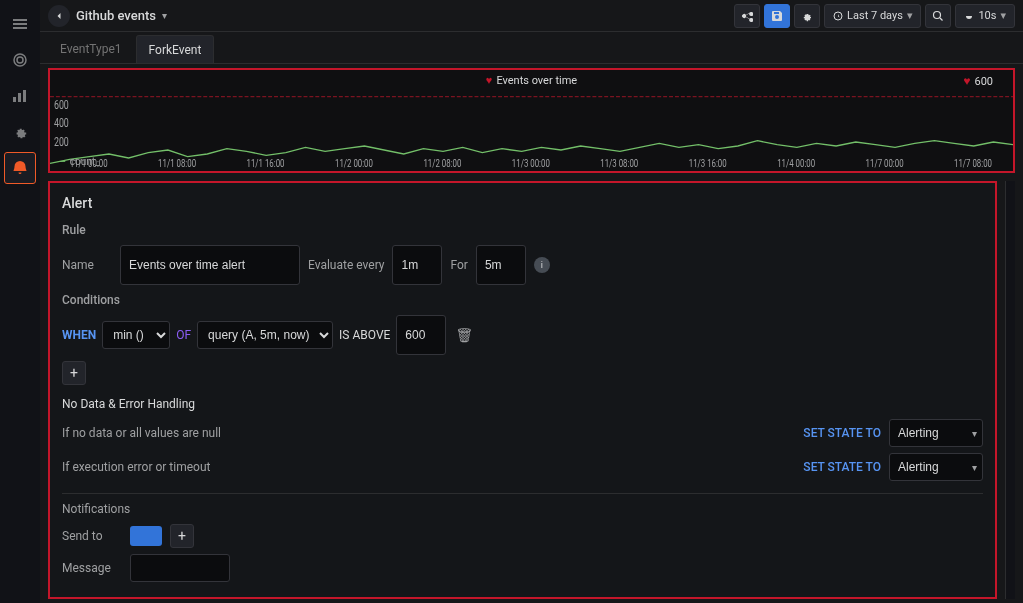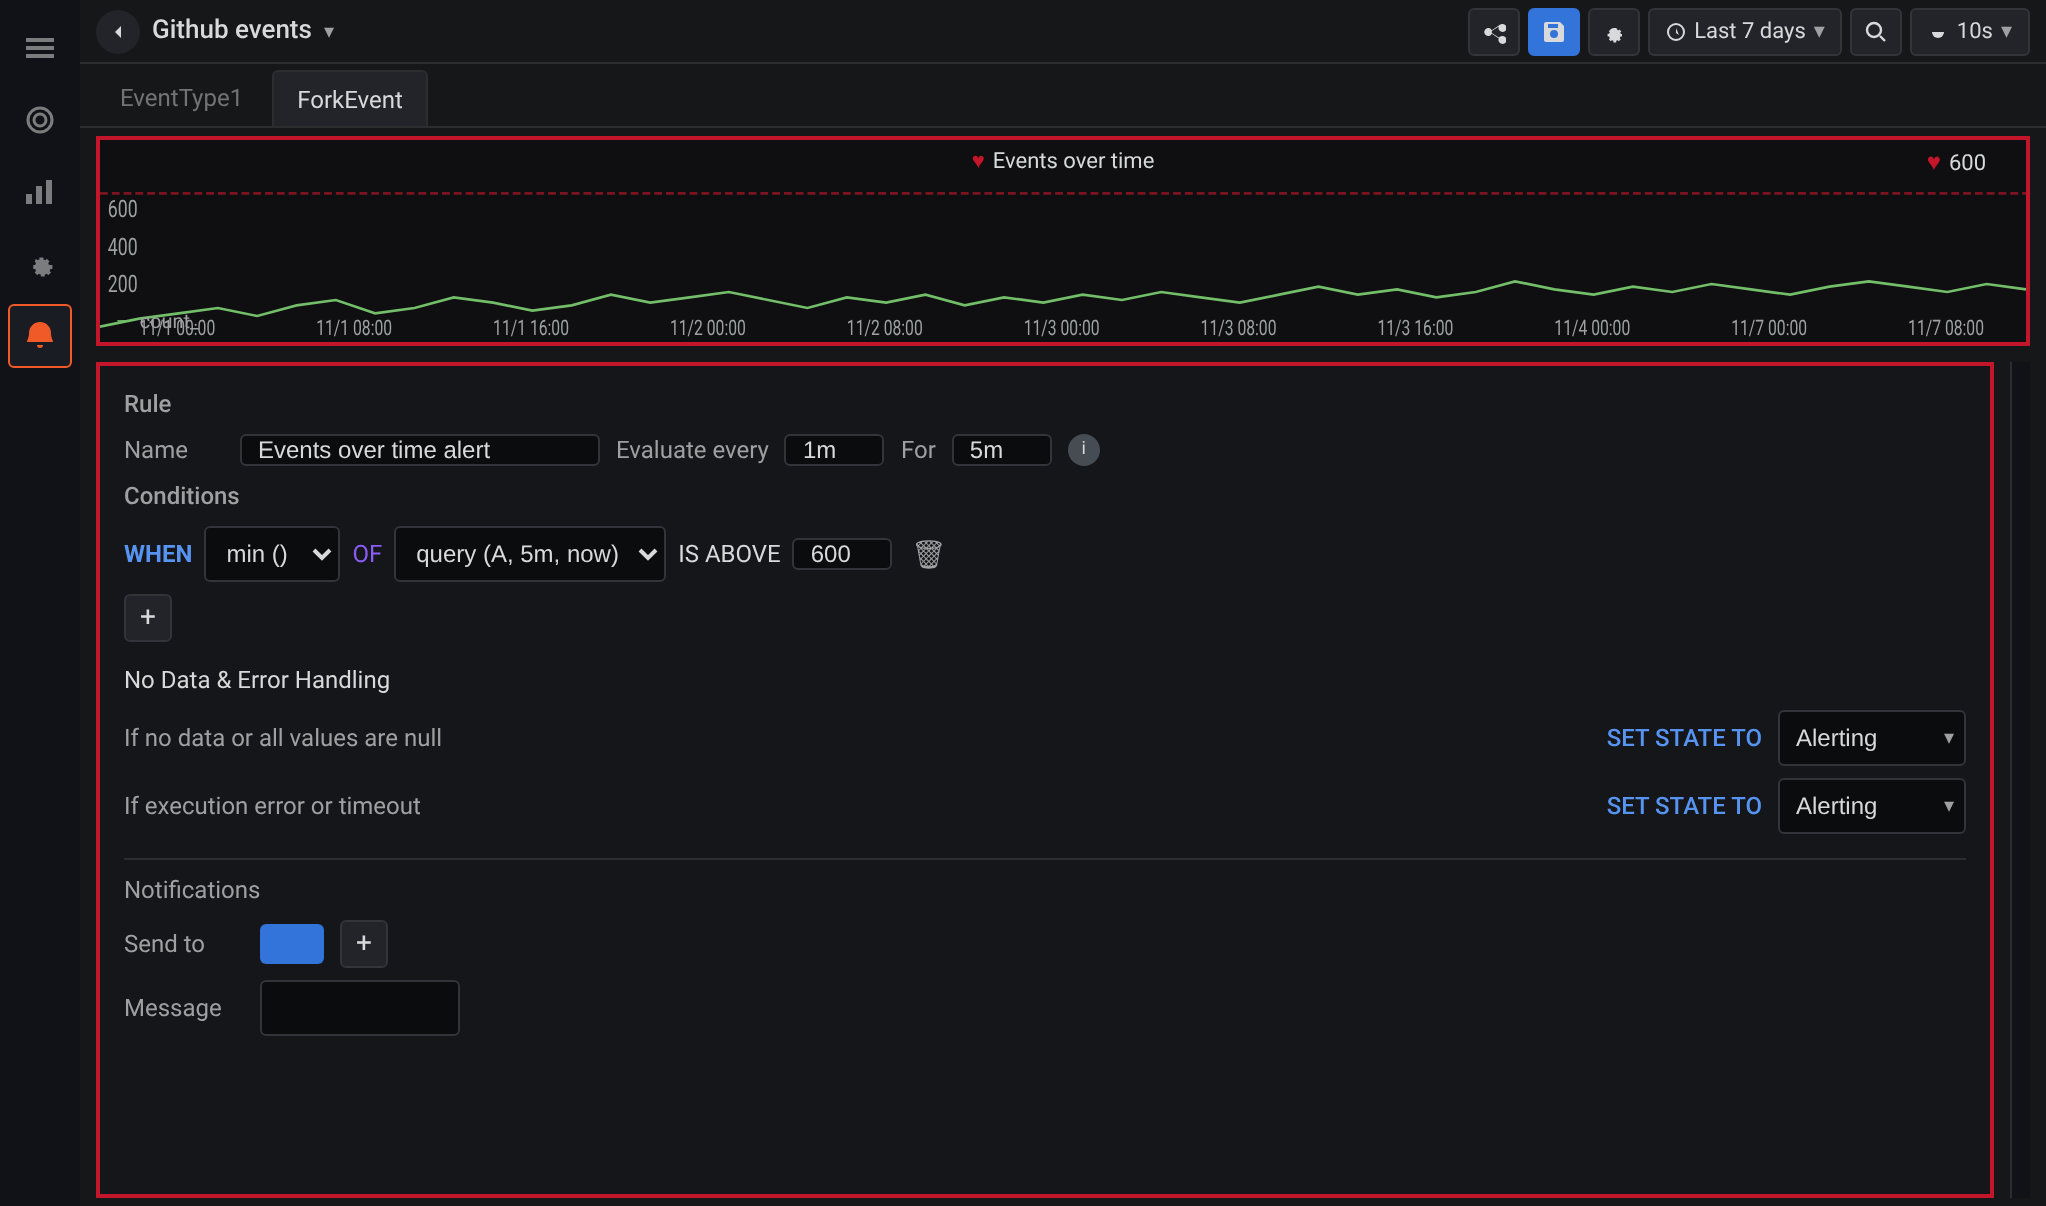--- a/index.html
+++ b/index.html
@@ -251,21 +251,21 @@
       gap: 8px;
       margin-bottom: 8px;
     }
     .field-label {
       font-size: 12px;
       color: #9fa0a2;
       width: 50px;
       flex-shrink: 0;
     }
     .text-input {
-      height: 16px;
+      height: 40px;
       background: #0b0c0e;
       border: 1px solid #33343a;
       border-radius: 3px;
       color: #d8d9da;
       padding: 0 8px;
       font-size: 12px;
     }
     .text-input-wide { width: 180px; }
     .text-input-sm { width: 50px; }
     .eval-label {
@@ -586,20 +586,21 @@
     </svg>
     <div class="chart-legend">
       <span style="color:#73bf69;font-size:10px;">—</span>
       <span>count_</span>
     </div>
   </div>
 
   <div class="content-area">
 
     <div class="alert-panel">
+      <div class="alert-panel-title">Alert</div>
 
 
       <div class="section-title">Rule</div>
       <div class="rule-row">
         <span class="field-label">Name</span>
         <input class="text-input text-input-wide" type="text" value="Events over time alert" style="">
         <span class="eval-label">Evaluate every</span>
         <input class="text-input text-input-sm" type="text" value="1m" style="">
         <span class="eval-label">For</span>
         <input class="text-input text-input-sm" type="text" value="5m" style="">

